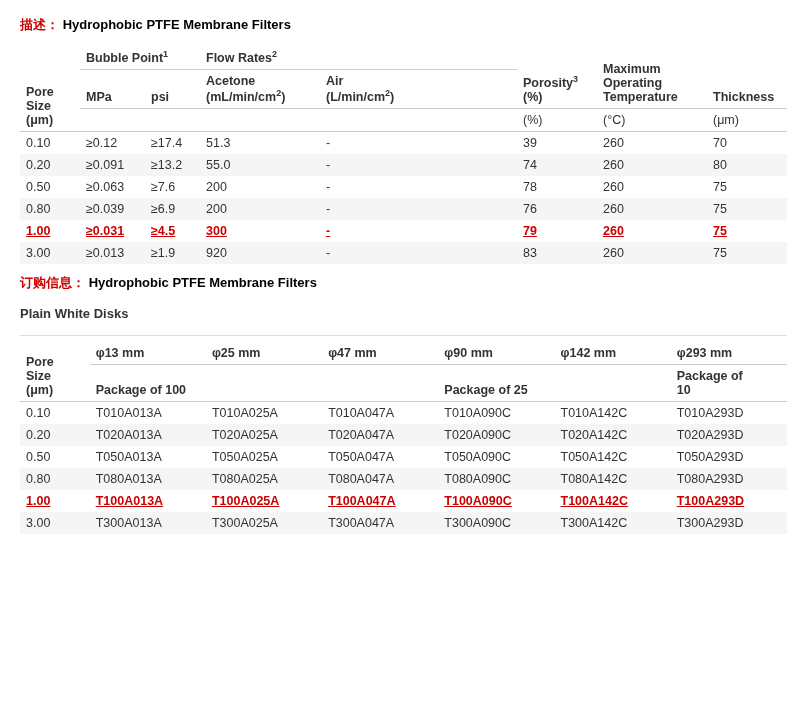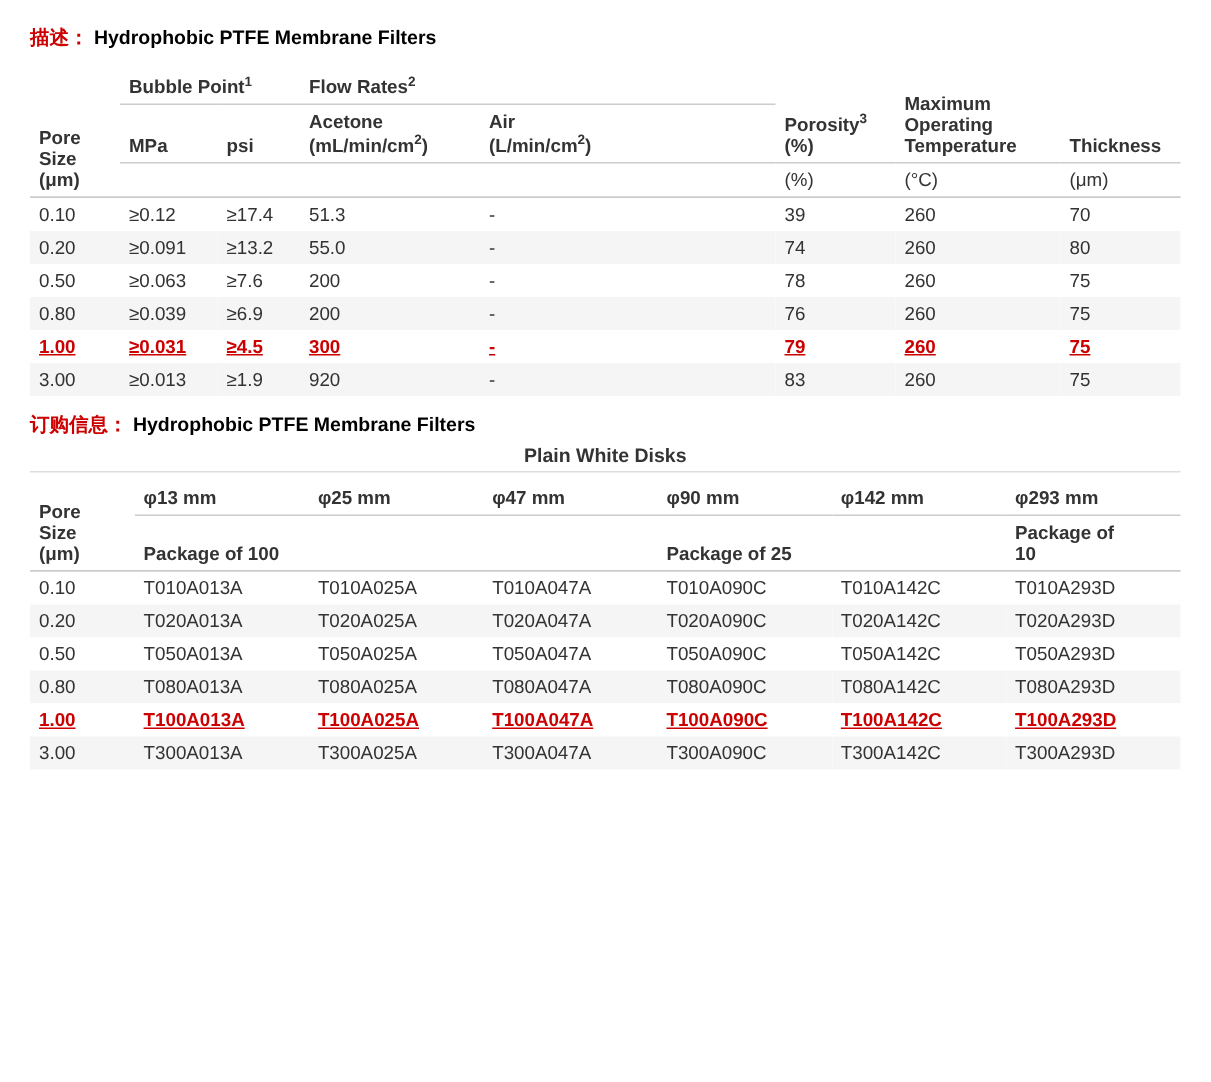--- a/index.html
+++ b/index.html
@@ -35,22 +35,21 @@
     }
     tbody td {
       vertical-align: middle;
     }
     .sub-section-title {
       font-weight: bold;
       font-size: 13px;
       margin-bottom: 6px;
       color: #333;
       border-bottom: 1px solid #ddd;
-      padding-bottom: 3px;
-      text-align: center;
+      padding-bottom: 14px;
     }
     .col-pore { width: 60px; }
     .col-mpa { width: 65px; }
     .col-psi { width: 55px; }
     .col-acetone { width: 120px; margin-left: 24px; }
     .col-porosity { width: 80px; }
     .col-maxtemp { width: 110px; }
     .col-thickness { width: 80px; }
     sup { font-size: 9px; }
     .highlight-row td { color: #c00; font-weight: bold; text-decoration: underline; }
@@ -150,21 +149,21 @@
         <td>≥1.9</td>
         <td>920</td>
         <td>-</td>
         <td>83</td>
         <td>260</td>
         <td>75</td>
       </tr>
     </tbody>
 </table>
 
-<div style="margin-bottom:4px;">
+<div style="margin-bottom:14px;">
   <span style="color:#c00;font-weight:bold;font-size:13px;">订购信息：</span>
   <span style="color:#000;font-weight:bold;font-size:13px;">Hydrophobic PTFE Membrane Filters</span>
 </div>
 
 <div class="sub-section-title">Plain White Disks</div>
 
 <table>
   <thead>
     <tr>
       <th rowspan="3" class="col-pore2">Pore<br>Size<br>(μm)</th>

